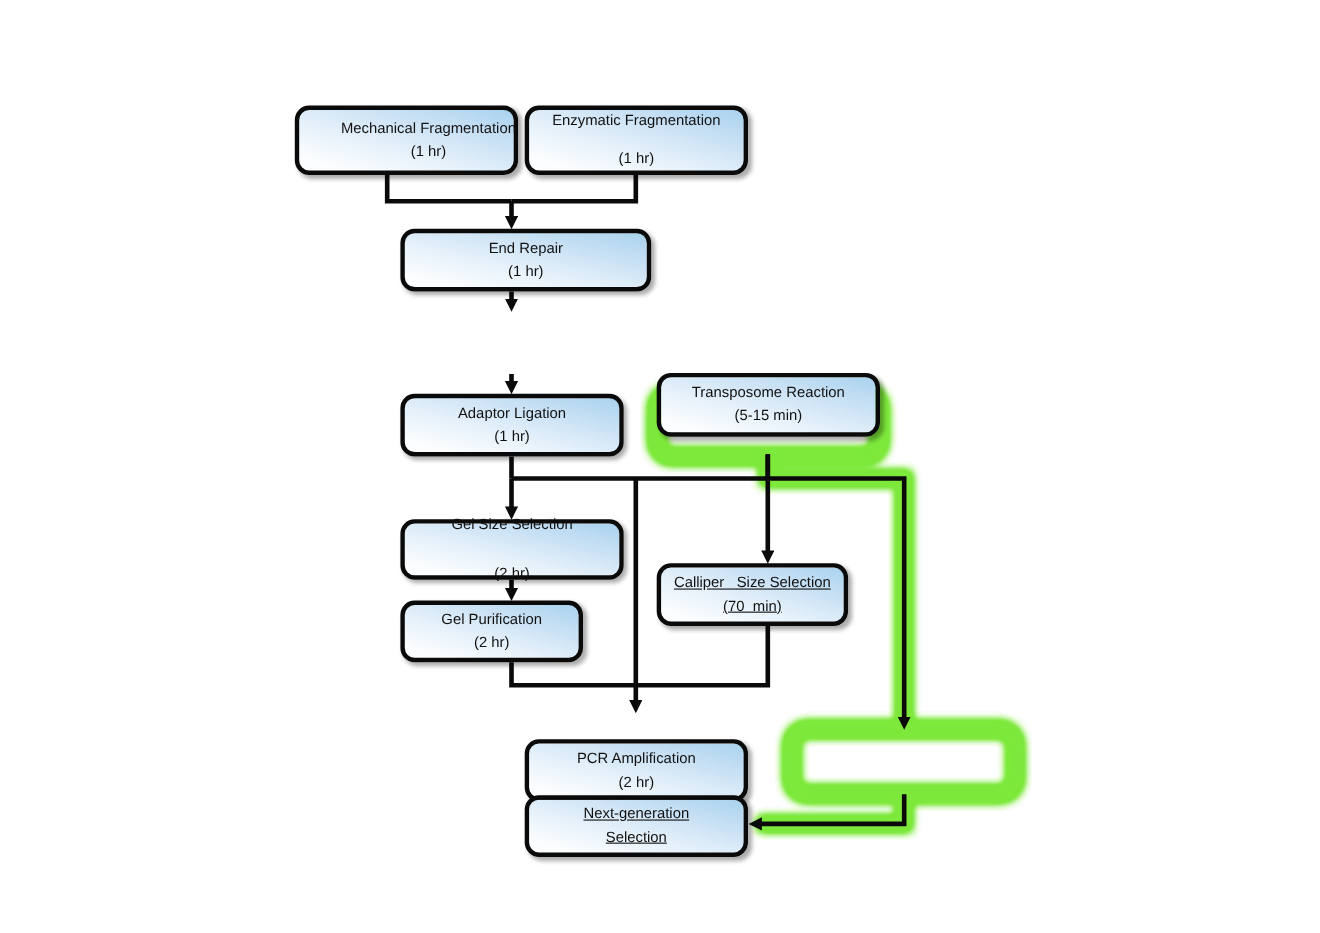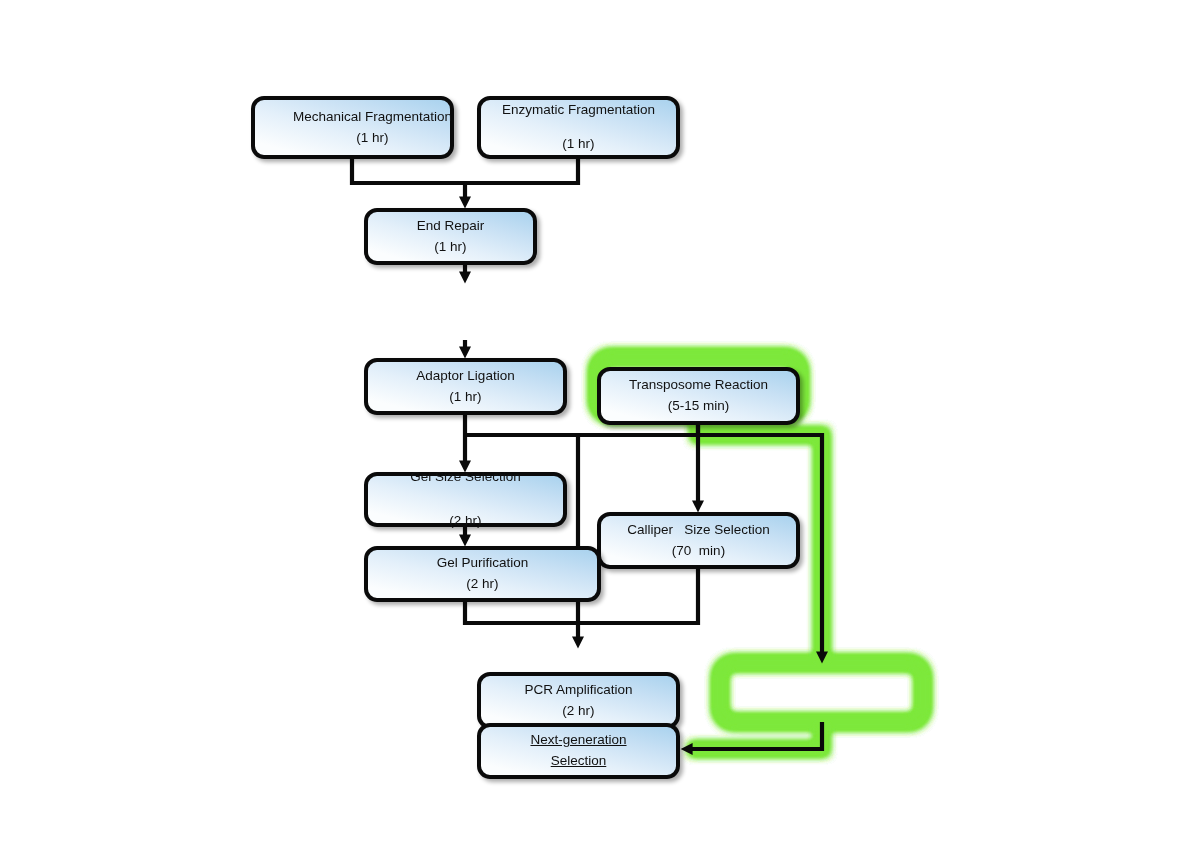--- a/index.html
+++ b/index.html
@@ -128,57 +128,57 @@
       <path d="M578,623 L578,642" marker-end="url(#arrowBlackL)"></path>
 
       <path d="M698,413 L698,435 L822,435 L822,657" marker-end="url(#arrowBlackL)"></path>
 
       <path d="M578,705 L578,717" marker-end="url(#arrowBlackL)"></path>
 
       <path d="M822,722 L822,749 L687,749" marker-end="url(#arrowBlackL)"></path>
     </g>
   </svg>
 
-  <div class="node" style="left:251px; top:96px; width:203px; height:63px;padding-left:40px;">
+  <div class="node" style="left:268px; top:96px; width:203px; height:63px;padding-left:40px;">
     <span class="l1">Mechanical Fragmentation</span>
     <span class="l2">(1 hr)</span>
   </div>
 
   <div class="node" style="left:477px; top:96px; width:203px; height:63px;justify-content:space-between;">
     <span class="l1">Enzymatic Fragmentation</span>
     <span class="l2">(1 hr)</span>
   </div>
 
-  <div class="node" style="left:364px; top:208px; width:173px; height:57px;">
+  <div class="node" style="left:364px; top:208px; width:228px; height:57px;">
     <span class="l1">End Repair</span>
     <span class="l2">(1 hr)</span>
   </div>
 
 
   <div class="node" style="left:364px; top:358px; width:203px; height:57px;align-items:center;">
     <span class="l1">Adaptor Ligation</span>
     <span class="l2">(1 hr)</span>
   </div>
 
-  <div class="node hl" style="left:597px; top:367px; width:203px; height:58px;">
+  <div class="node hl" style="left:597px; top:339px; width:203px; height:58px;">
     <span class="l1">Transposome Reaction</span>
     <span class="l2">(5-15 min)</span>
   </div>
 
   <div class="node" style="left:364px; top:472px; width:203px; height:55px;gap:23px;">
     <span class="l1">Gel Size Selection</span>
     <span class="l2">(2 hr)</span>
   </div>
 
-  <div class="node" style="left:597px; top:512px; width:203px; height:57px;">
+  <div class="node" style="left:597px; top:512px; width:174px; height:57px;text-decoration:underline;">
     <span class="l1">Calliper   Size Selection</span>
     <span class="l2">(70  min)</span>
   </div>
 
-  <div class="node" style="left:364px; top:546px; width:237px; height:56px;">
+  <div class="node" style="left:364px; top:546px; width:166px; height:56px;">
     <span class="l1">Gel Purification</span>
     <span class="l2">(2 hr)</span>
   </div>
 
   <div class="node" style="left:477px; top:672px; width:203px; height:57px;">
     <span class="l1">PCR Amplification</span>
     <span class="l2">(2 hr)</span>
   </div>
 
 

